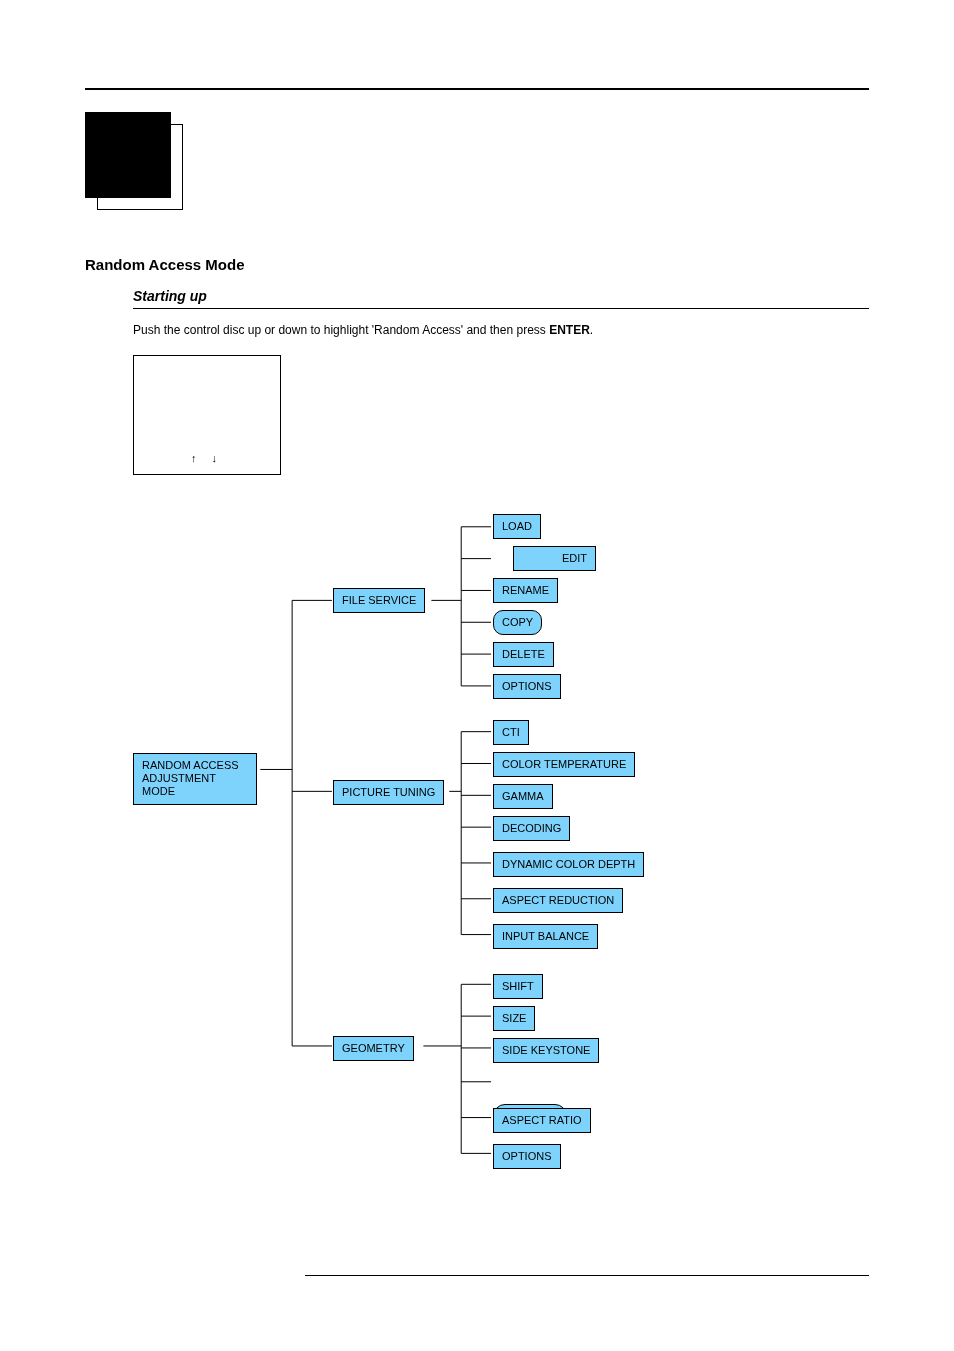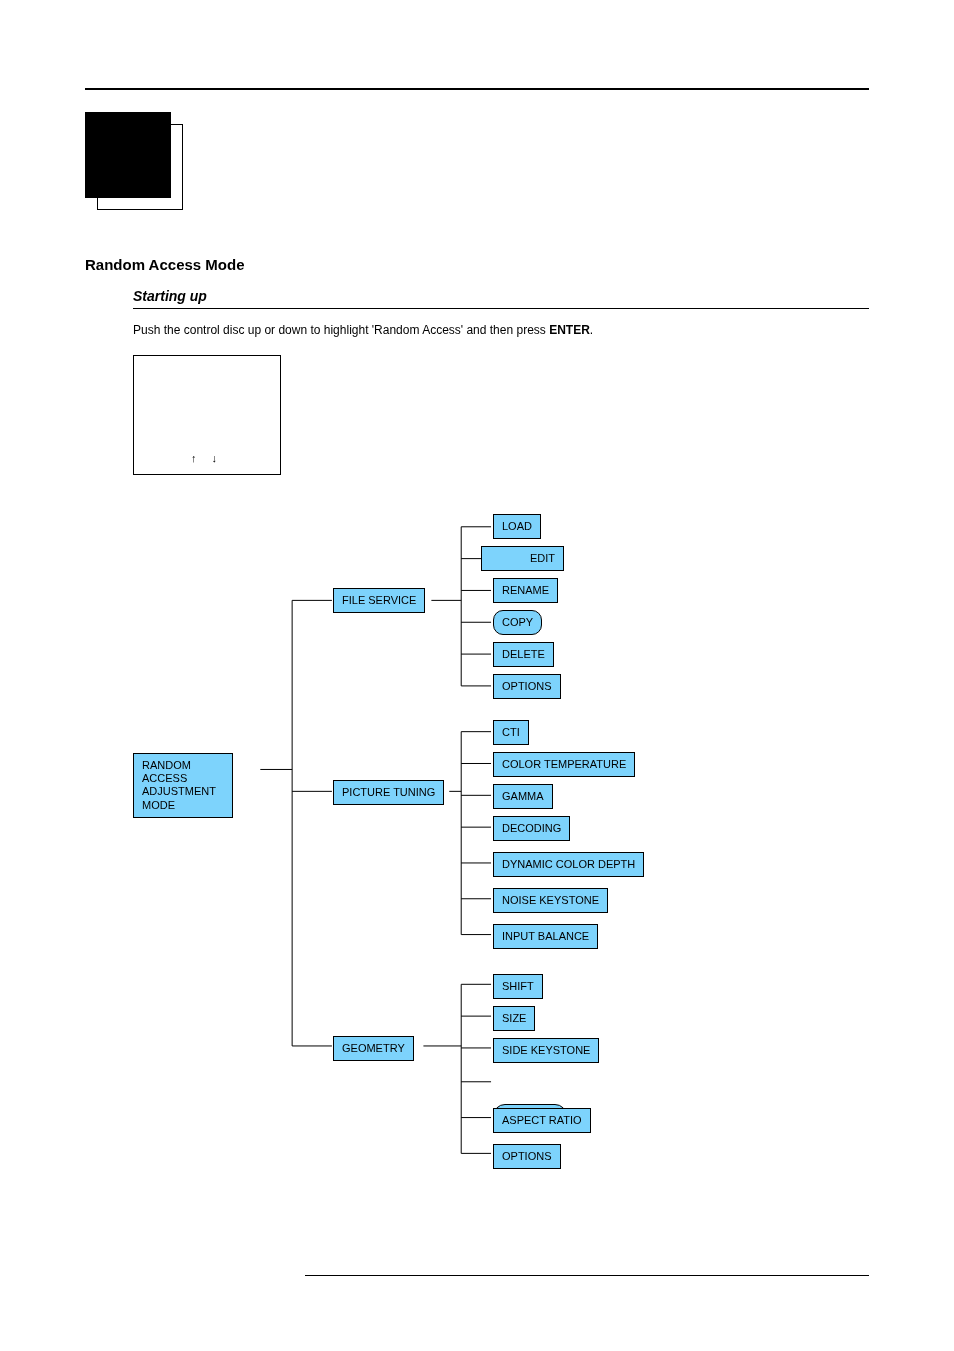--- a/index.html
+++ b/index.html
@@ -177,39 +177,39 @@
         <path d="M 330 490 V 660"></path>
         <path d="M 330 490 H 360"></path>
         <path d="M 330 522 H 360"></path>
         <path d="M 330 554 H 360"></path>
         <path d="M 330 588 H 360"></path>
         <path d="M 330 624 H 360"></path>
         <path d="M 330 660 H 360"></path>
       </g>
     </svg>
 
-    <div class="node" style="left:0px; top:258px; width:100px; white-space:normal;"><span>RANDOM ACCESS<br>ADJUSTMENT MODE</span></div>
+    <div class="node" style="left:0px; top:258px; width:124px; white-space:normal;"><span>RANDOM ACCESS<br>ADJUSTMENT MODE</span></div>
 
     <div class="node" style="left:200px; top:93px;">FILE SERVICE</div>
     <div class="node" style="left:200px; top:285px;">PICTURE TUNING</div>
     <div class="node" style="left:200px; top:541px;">GEOMETRY</div>
 
     <div class="node" style="left:360px; top:19px;">LOAD</div>
-    <div class="node" style="left:348px; top:51px;padding-left:48px;">EDIT</div>
+    <div class="node" style="left:380px; top:51px;padding-left:48px;">EDIT</div>
     <div class="node" style="left:360px; top:83px;">RENAME</div>
     <div class="node" style="left:360px; top:115px;border-radius:10px;">COPY</div>
     <div class="node" style="left:360px; top:147px;">DELETE</div>
     <div class="node" style="left:360px; top:179px;">OPTIONS</div>
 
     <div class="node" style="left:360px; top:225px;">CTI</div>
     <div class="node" style="left:360px; top:257px;">COLOR TEMPERATURE</div>
     <div class="node" style="left:360px; top:289px;">GAMMA</div>
     <div class="node" style="left:360px; top:321px;">DECODING</div>
     <div class="node" style="left:360px; top:357px;">DYNAMIC COLOR DEPTH</div>
-    <div class="node" style="left:360px; top:393px;">NOISE KEYSTONE</div>
+    <div class="node" style="left:360px; top:393px;">ASPECT REDUCTION</div>
     <div class="node" style="left:360px; top:429px;">INPUT BALANCE</div>
 
     <div class="node" style="left:360px; top:479px;">SHIFT</div>
     <div class="node" style="left:360px; top:511px;">SIZE</div>
     <div class="node" style="left:360px; top:543px;">SIDE KEYSTONE</div>
     <div class="node" style="left:360px; top:609px;border-radius:12px;">BLANKING</div>
     <div class="node" style="left:360px; top:613px;">ASPECT RATIO</div>
     <div class="node" style="left:360px; top:649px;">OPTIONS</div>
   </div>
 

